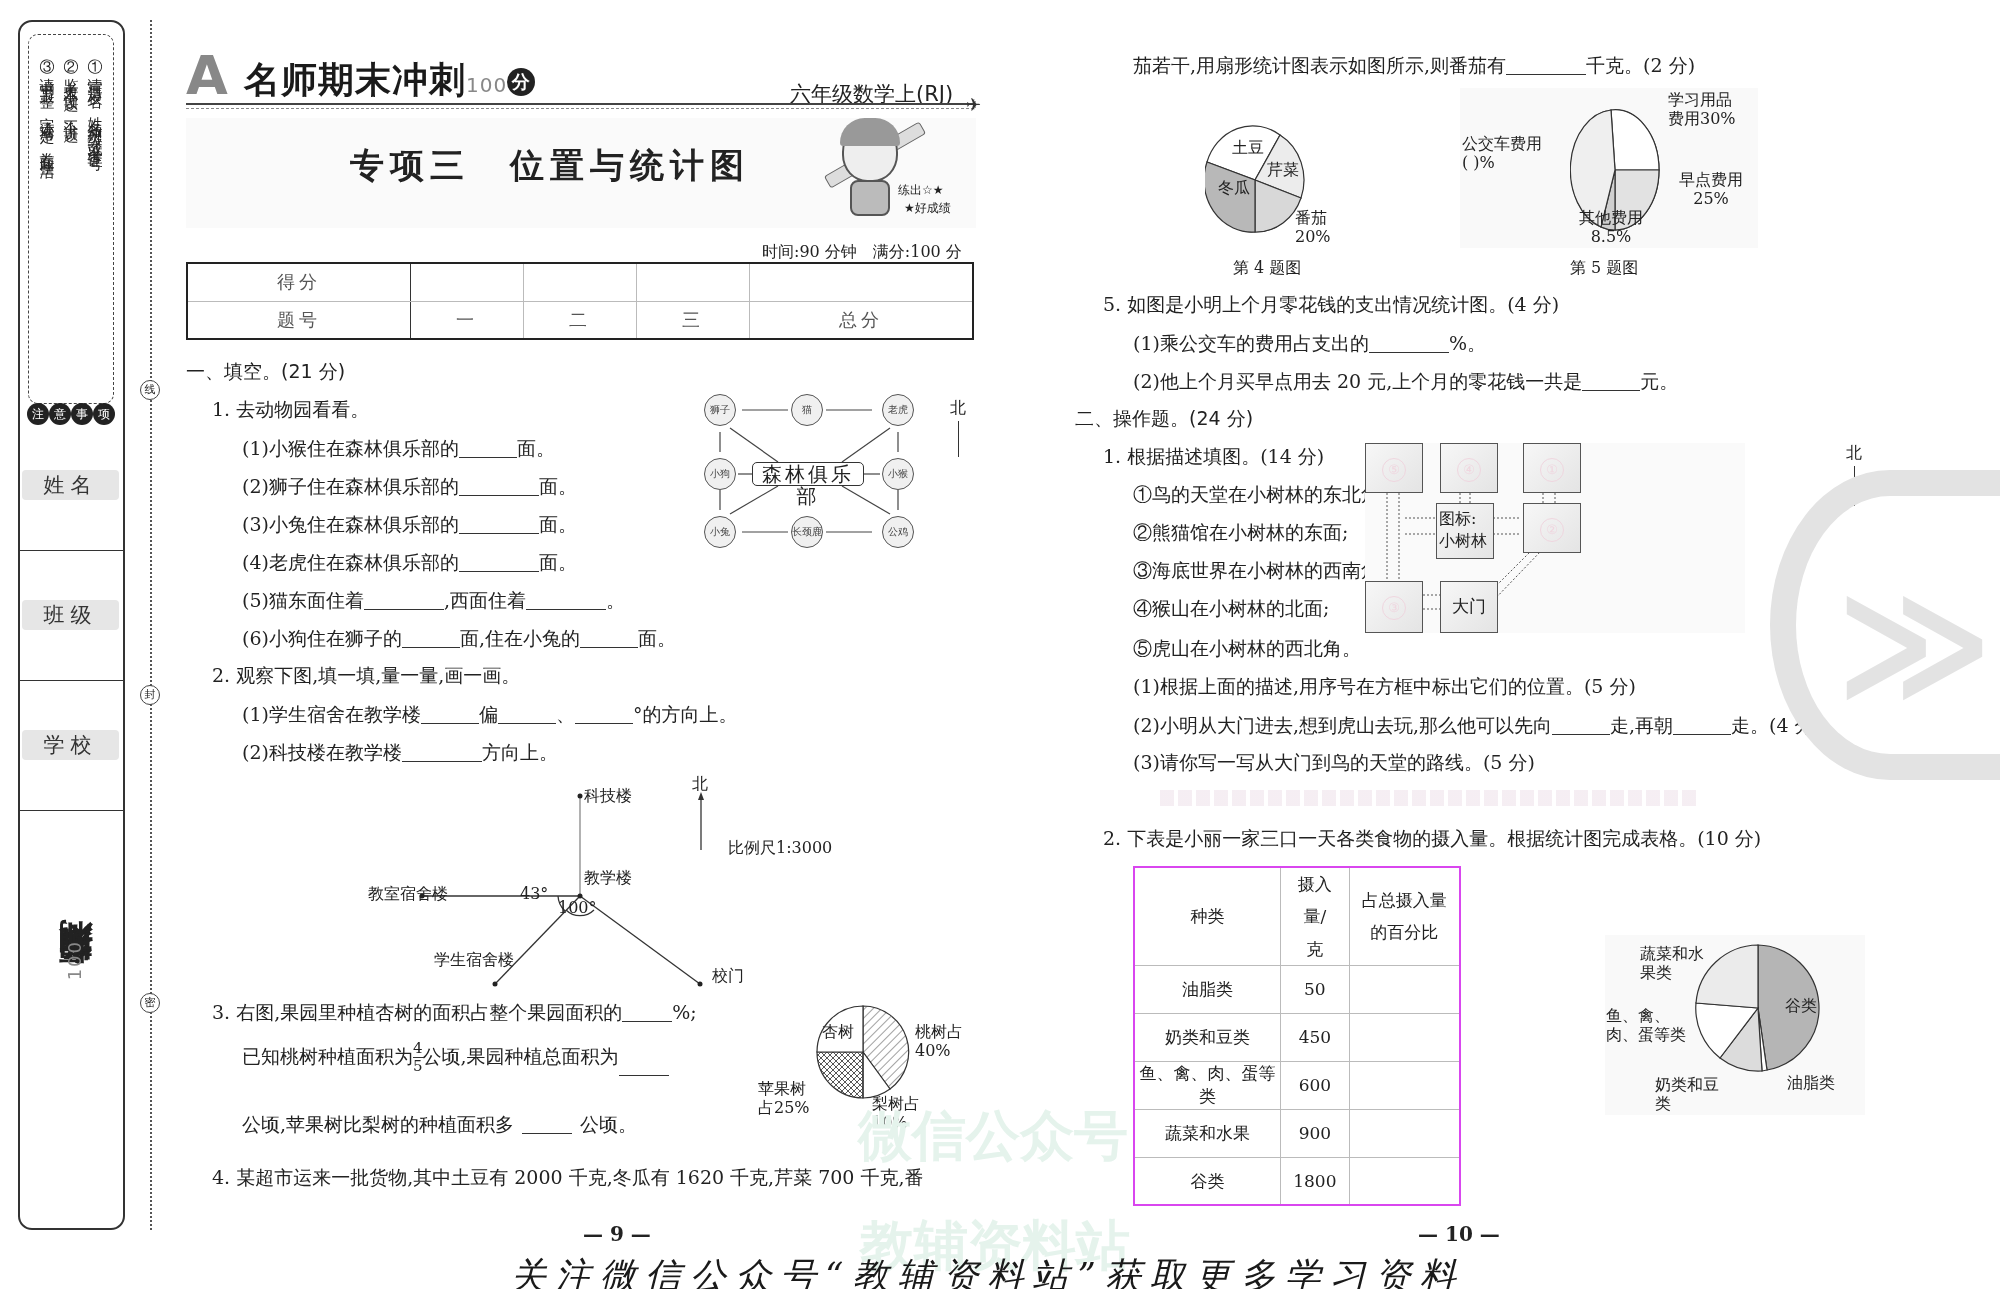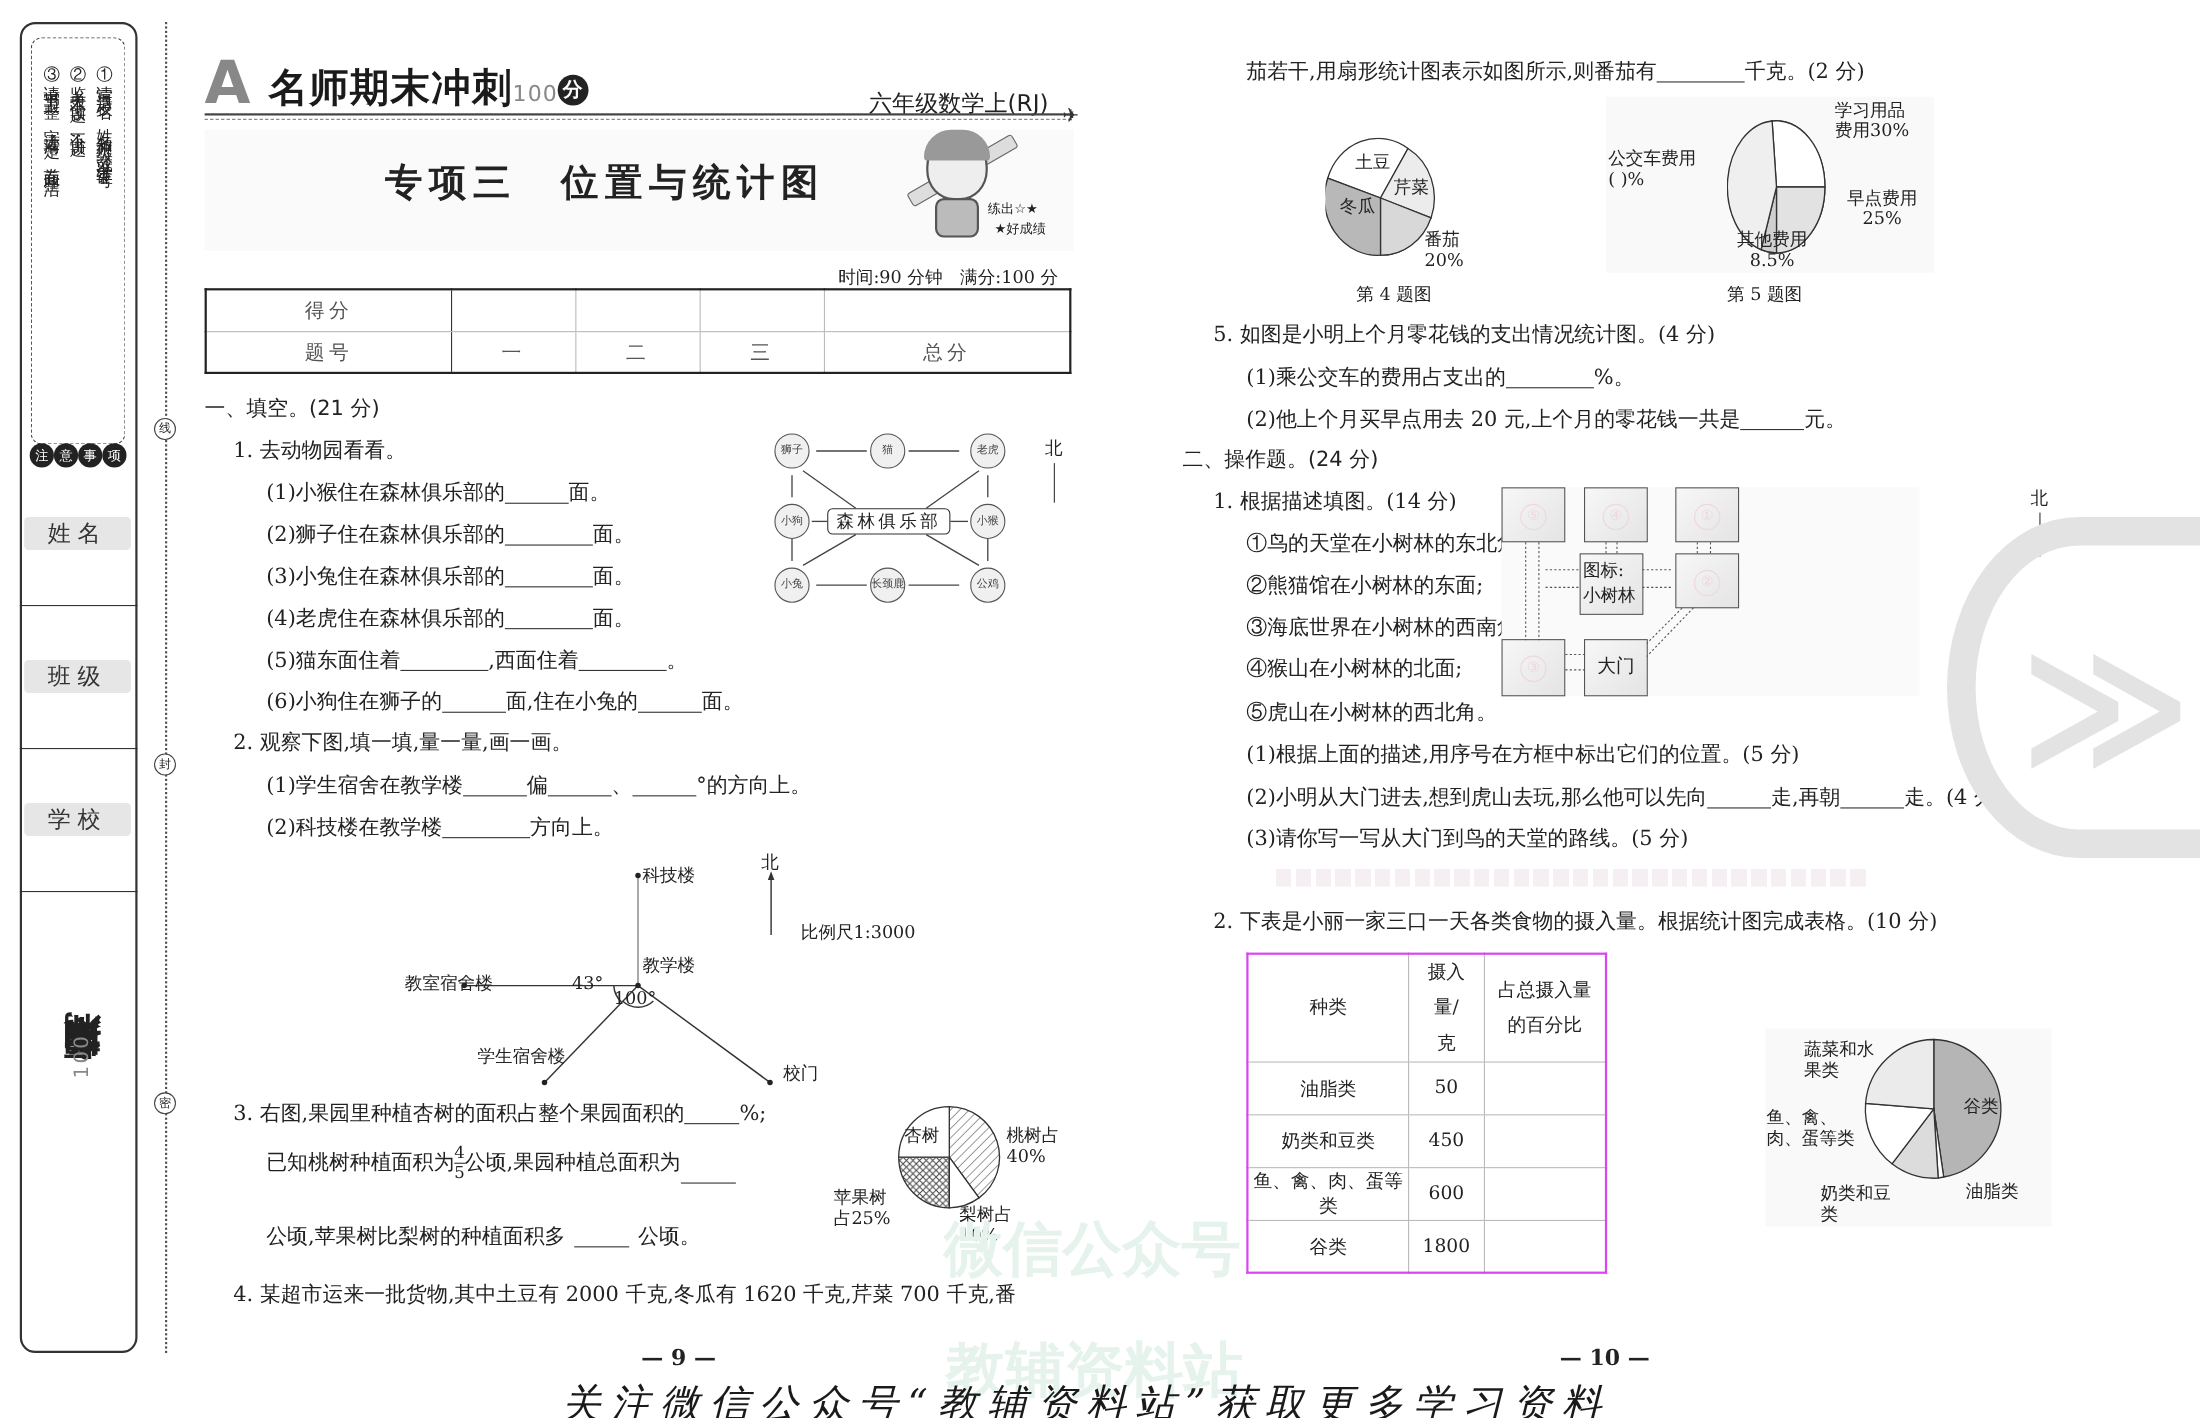--- a/index.html
+++ b/index.html
@@ -43,21 +43,21 @@
   .mascot .slogan2 { position: absolute; left: 84px; top: 82px; font-size: 12px; font-family: "DejaVu Sans", sans-serif; }
   .timeinfo { left: 762px; top: 242px; font-size: 16px; }
 
   
   table.score { position: absolute; left: 186px; top: 262px; width: 788px; border-collapse: collapse; border: 2px solid #222; }
   table.score td { height: 38px; border: 1px solid #bbb; text-align: center; font-size: 18px; color: #555; letter-spacing: 4px; }
   table.score td:first-child { border-right: 1.5px solid #333; }
 
   
   .zoo { left: 700px; top: 390px; width: 290px; height: 160px; }
-  .club { position: absolute; left: 52px; top: 72px; width: 112px; height: 24px; border: 1.5px solid #333; border-radius: 5px; font-size: 16px; text-align: center; line-height: 22px; letter-spacing: 3px; background: #fff; }
+  .club { position: absolute; left: 52px; top: 72px; width: 112px; height: 24px; border: 1.5px solid #333; border-radius: 5px; font-size: 20px; text-align: center; line-height: 22px; letter-spacing: 3px; background: #fff; }
   .animal { position: absolute; width: 32px; height: 32px; border: 1.5px solid #555; border-radius: 50%; background: #f0f0f0; font-size: 10px; text-align: center; line-height: 30px; color: #444; }
   .north { font-size: 16px; text-align: center; }
   .north .arrow { display: block; margin: 2px auto 0; width: 0; height: 36px; border-left: 1.5px solid #333; position: relative; }
 
   .label-sm { font-size: 16px; white-space: nowrap; }
 
   .pie-label { position: absolute; font-size: 16px; white-space: nowrap; line-height: 1.2; }
 
   .map-box { position: absolute; width: 56px; height: 56px; border: 1.5px solid #555; background: linear-gradient(135deg, #f7f7f7, #e4e4e4); font-size: 17px; text-align: center; }
   .map-box .circ { display: inline-block; margin-top: 14px; width: 24px; height: 24px; border: 1px solid #efd6df; border-radius: 50%; color: #efd6df; font-size: 13px; line-height: 22px; }
@@ -348,20 +348,25 @@
         <td>奶类和豆类</td>
         <td>450</td>
         <td class="ans"></td>
       </tr>
   <tr>
         <td>鱼、禽、肉、蛋等类</td>
         <td>600</td>
         <td class="ans"></td>
       </tr>
   <tr>
+        <td>蔬菜和水果</td>
+        <td>900</td>
+        <td class="ans"></td>
+      </tr>
+  <tr>
         <td>谷类</td>
         <td>1800</td>
         <td class="ans"></td>
       </tr>
 </tbody>
   </table>
 
 <div class="abs" style="left:1605px;top:935px;width:260px;height:180px;background:#f9f9f9;"></div>
 <svg class="abs" style="left:1690px;top:940px;" width="136" height="136">
   <g transform="translate(68,68)" stroke="#333" stroke-width="1.2">

